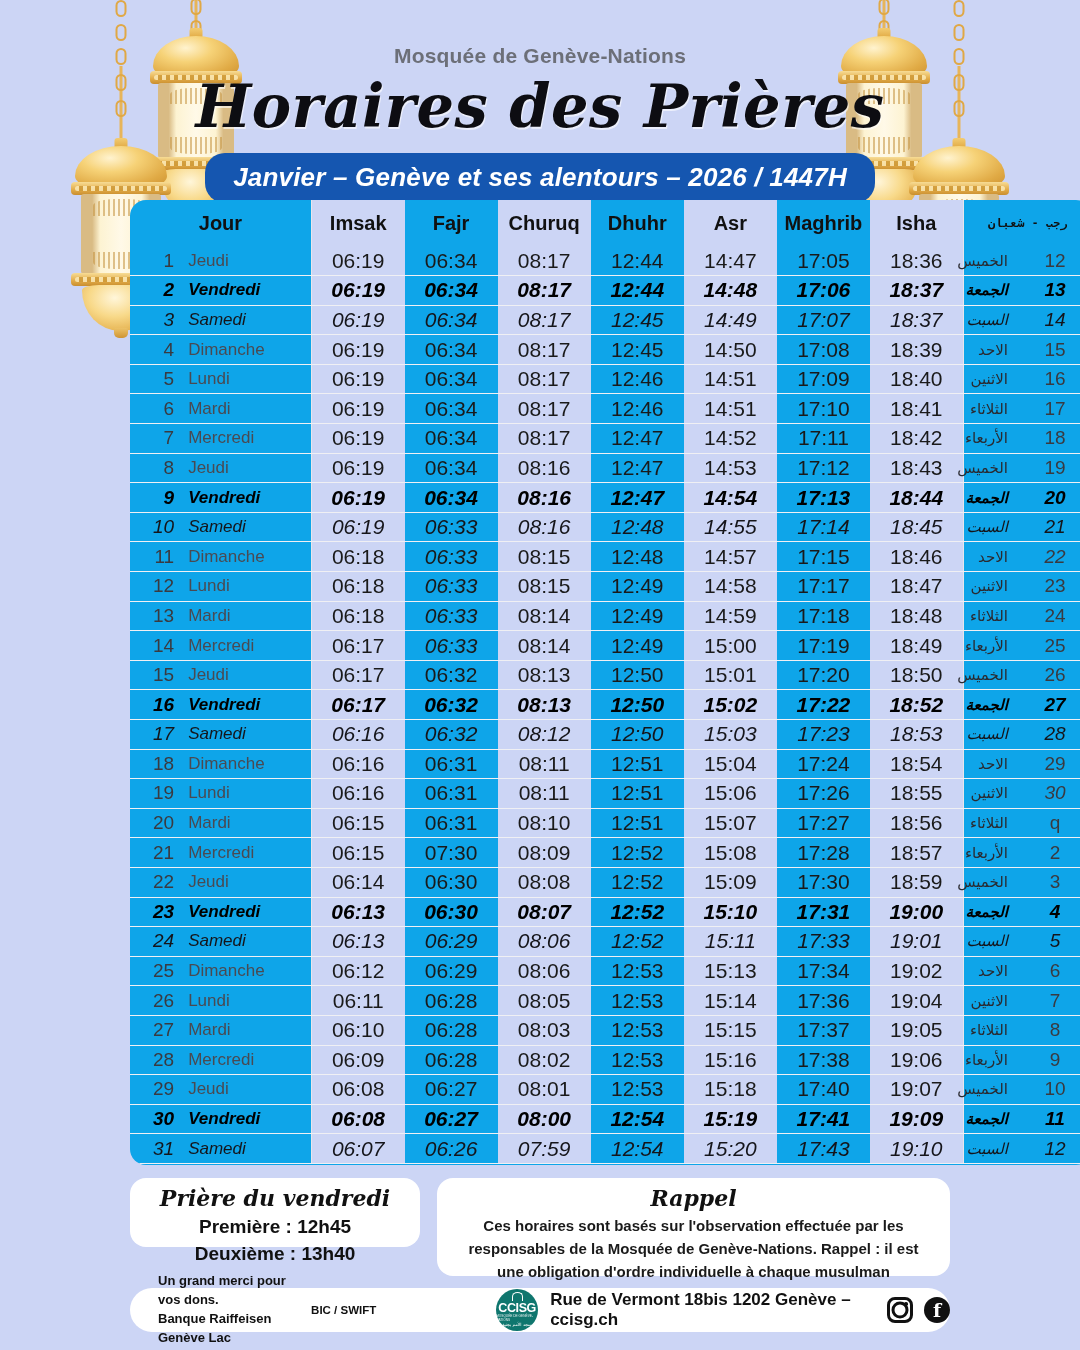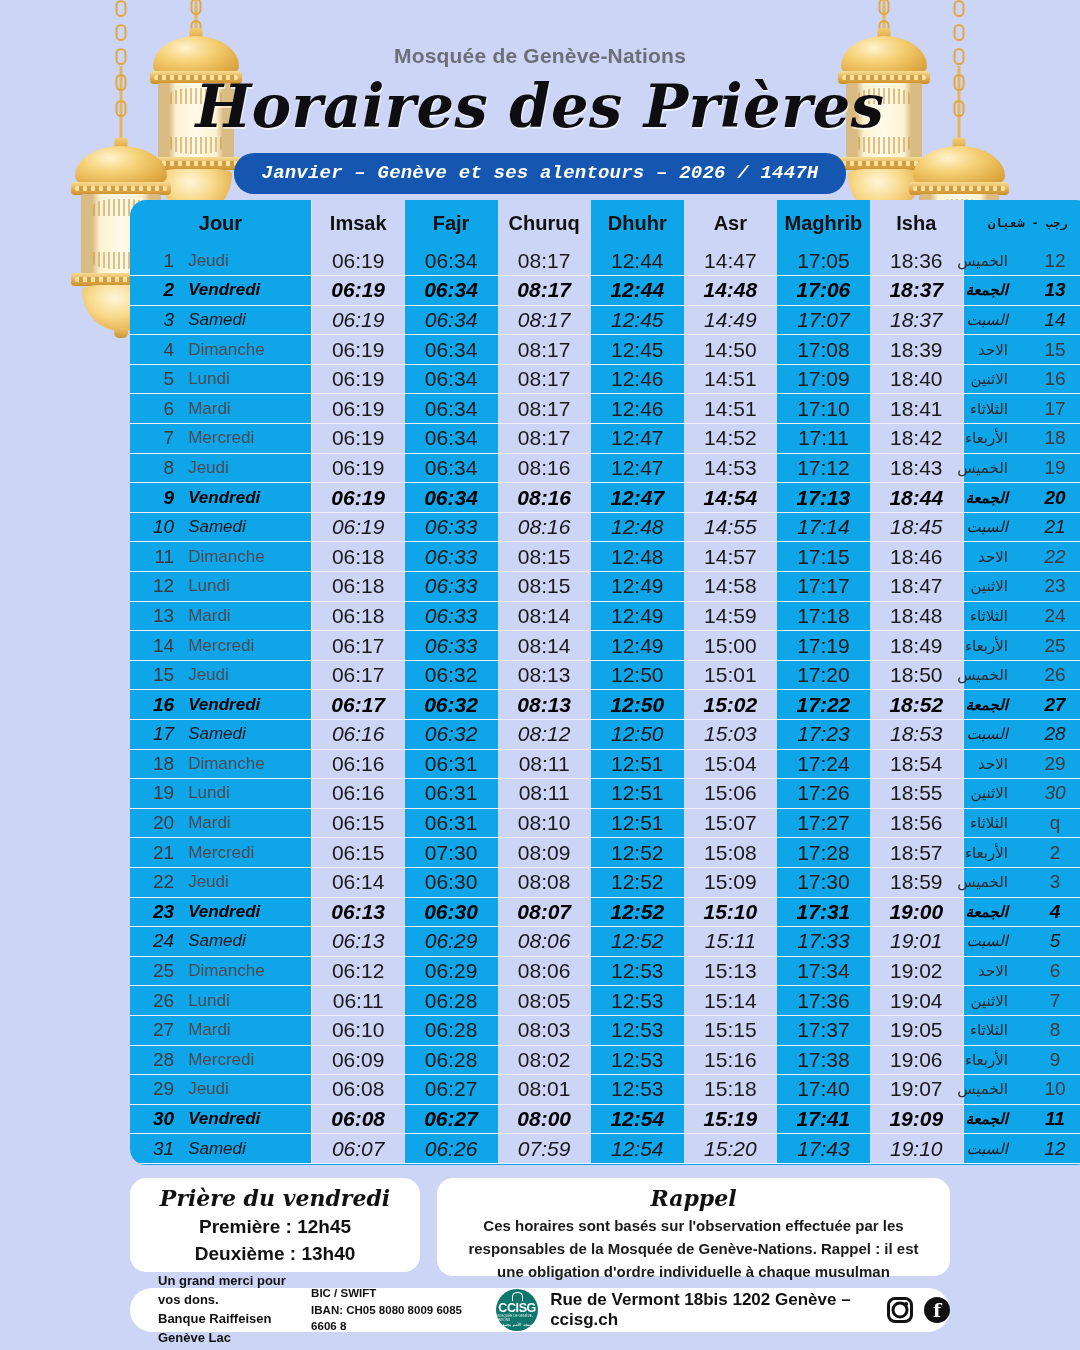--- a/index.html
+++ b/index.html
@@ -50,22 +50,22 @@
          width:14px; height:10px; background: linear-gradient(180deg,#ecc267,#cf9433);
          border-radius: 2px 2px 5px 5px; }
 
   
   .header { position: absolute; left: 0; right: 0; top: 44px; text-align: center; }
   .subtitle-top { font-size: 21px; font-weight: bold; color: #6c6f78; letter-spacing: .2px; }
   .maintitle { font-family: "DejaVu Serif", serif; font-weight: bold; font-style: italic;
                font-size: 59px; color: #0d0d12; margin-top: 4px; letter-spacing: .5px;
                text-shadow: 1px 2px 0 rgba(255,255,255,.6); }
   .banner { display: inline-block; margin-top: 12px; background: #1556b0; color: #fff;
-            font-size: 19px; font-weight: bold; font-style: italic;
-            padding: 9px 28px 10px; border-radius: 20px; letter-spacing: .2px; font-family: Liberation Mono, monospace; }
+            font-size: 26px; font-weight: bold; font-style: italic;
+            padding: 9px 28px 10px; border-radius: 20px; letter-spacing: .2px; }
 
   
   .table-card { position: absolute; left: 130px; top: 200px; width: 962px; height: 965px;
                 background: #0ea5e9; border-radius: 16px; overflow: hidden; }
   table { width: 100%; border-collapse: collapse; table-layout: fixed; }
   col.c-num   { width: 42px; }
   col.c-day   { width: 110px; }
   col.c-time  { width: 78px; }
   col.c-hnum  { width: 46px; }
   col.c-har   { width: 62px; }
@@ -85,21 +85,21 @@
   td.har { font-size: 15px; color: #2a2a30; text-align: right; padding-right: 10px;
            direction: rtl; font-family: "DejaVu Sans", sans-serif; padding-left: 30px; }
   th.har-head { font-size: 12px; direction: rtl; font-family: Liberation Mono, monospace; }
 
   tr.fri td { font-weight: bold; font-style: italic; color: #000; }
   tr.sat td { font-style: italic; color: #15151a; }
   td.italic-cell { font-style: italic; }
 
   
   .box { position: absolute; background: #fff; border-radius: 16px; }
-  .box-friday { left: 130px; top: 1178px; width: 290px; height: 94px; text-align: center; }
+  .box-friday { left: 130px; top: 1178px; width: 290px; height: 69px; text-align: center; }
   .box-rappel { left: 437px; top: 1178px; width: 513px; height: 98px; }
   .box-title { font-family: "DejaVu Serif", serif; font-weight: bold; font-style: italic;
                font-size: 22px; color: #111; padding-top: 7px; }
   .fri-line { font-size: 19px; font-weight: bold; color: #111; margin-top: 5px; }
   .rappel-body { font-size: 15px; font-weight: bold; color: #1a1a1a;
                  line-height: 1.52; padding: 4px 22px 0; text-align: center; }
 
   
   .footbar { position: absolute; left: 130px; top: 1288px; width: 820px; height: 44px;
              background: #fff; border-radius: 22px; display: flex; align-items: center; }
@@ -656,21 +656,20 @@
     <div class="rappel-body">Ces horaires sont basés sur l'observation effectuée par les responsables de la Mosquée de Genève-Nations.  Rappel : il est une obligation d'ordre individuelle à chaque musulman d'apprendre comment déterminer l'entrée du temps de chaque prière.</div>
   </div>
 
   <div class="footbar">
     <div class="foot-left">
       <div>Un grand merci pour vos dons.</div>
       <div>Banque Raiffeisen Genève Lac</div>
     </div>
     <div class="foot-bank">
       <div>BIC / SWIFT</div>
-      <div>IBAN: CH05 8080 8009 6085 6606 8</div>
     </div>
     <div class="logo">
       <div class="mosque"></div>
       <div class="lname">CCISG</div>
       <div class="lsub">MOSQUÉE DE GENÈVE-NATIONS</div>
       <div class="lar">مسجد الأمم بجنيف</div>
     </div>
     <div class="foot-addr">Rue de Vermont 18bis 1202 Genève  –  ccisg.ch</div>
     <div class="social">
       <div class="ig"></div>

